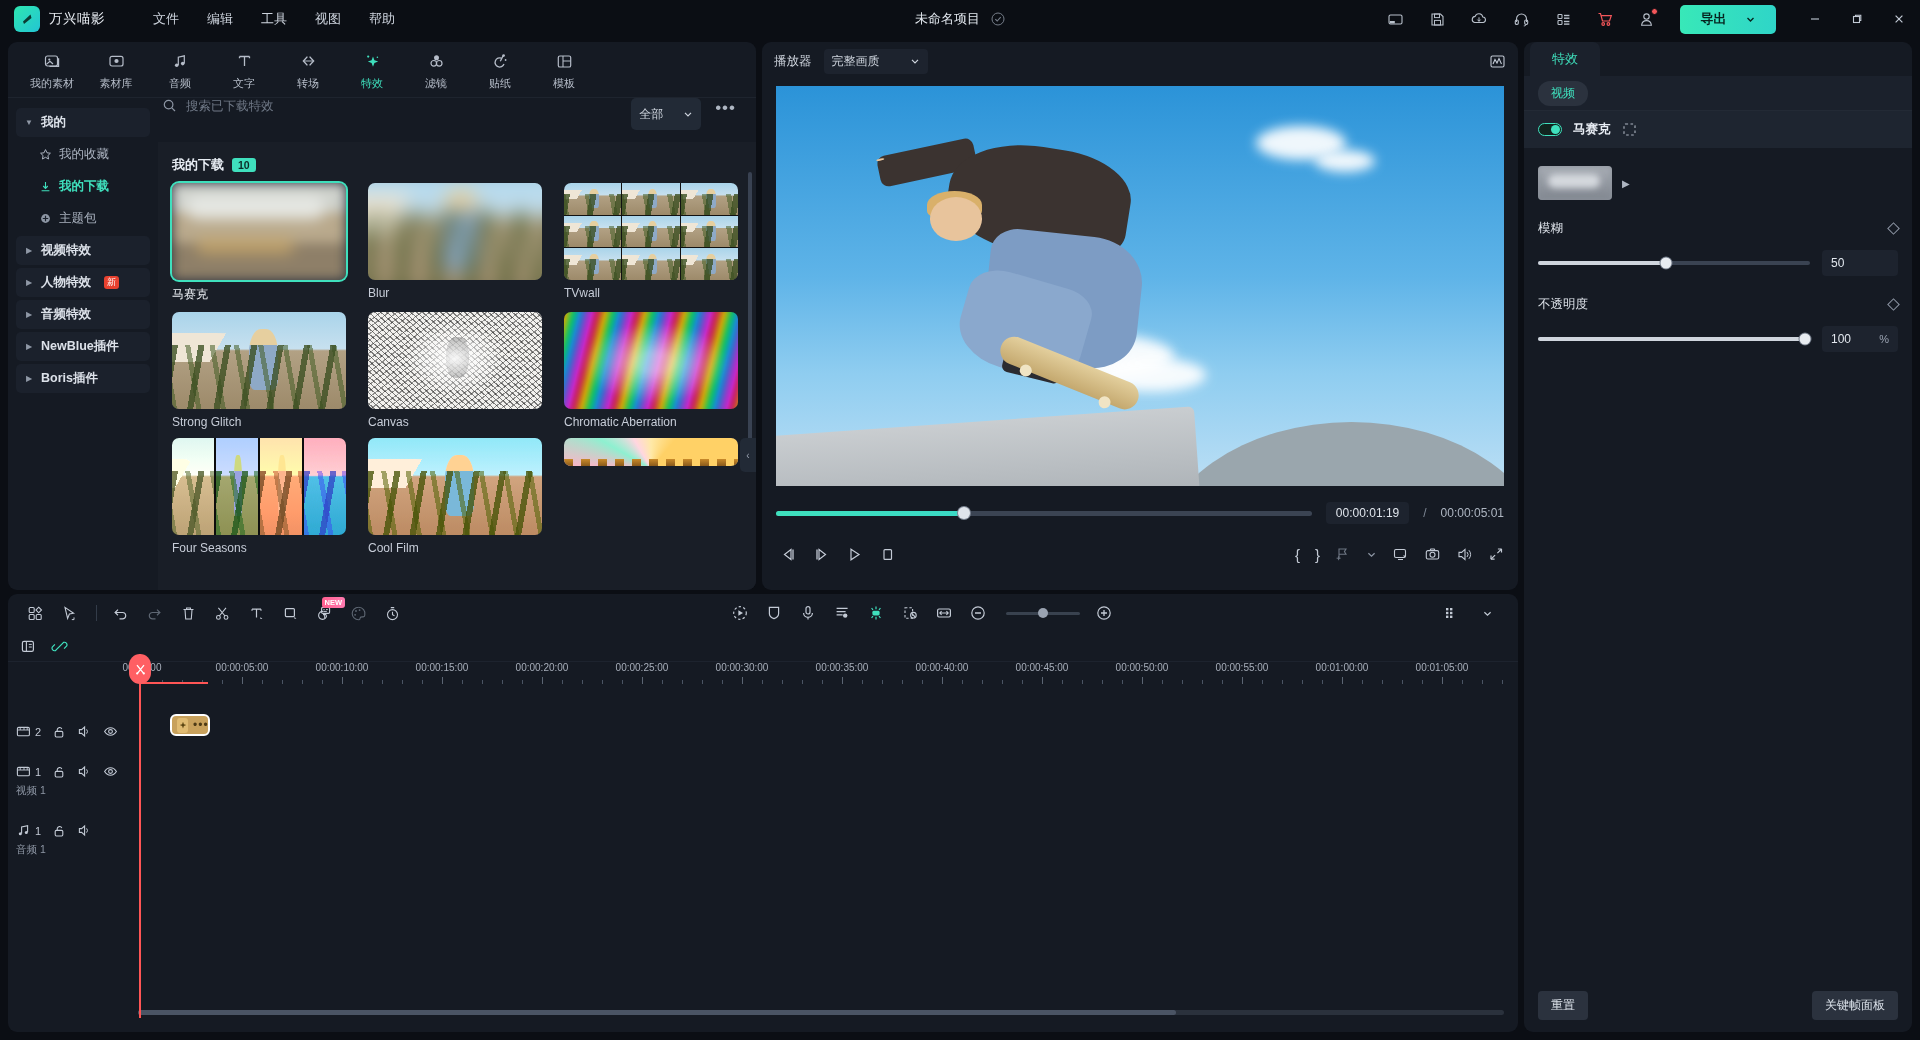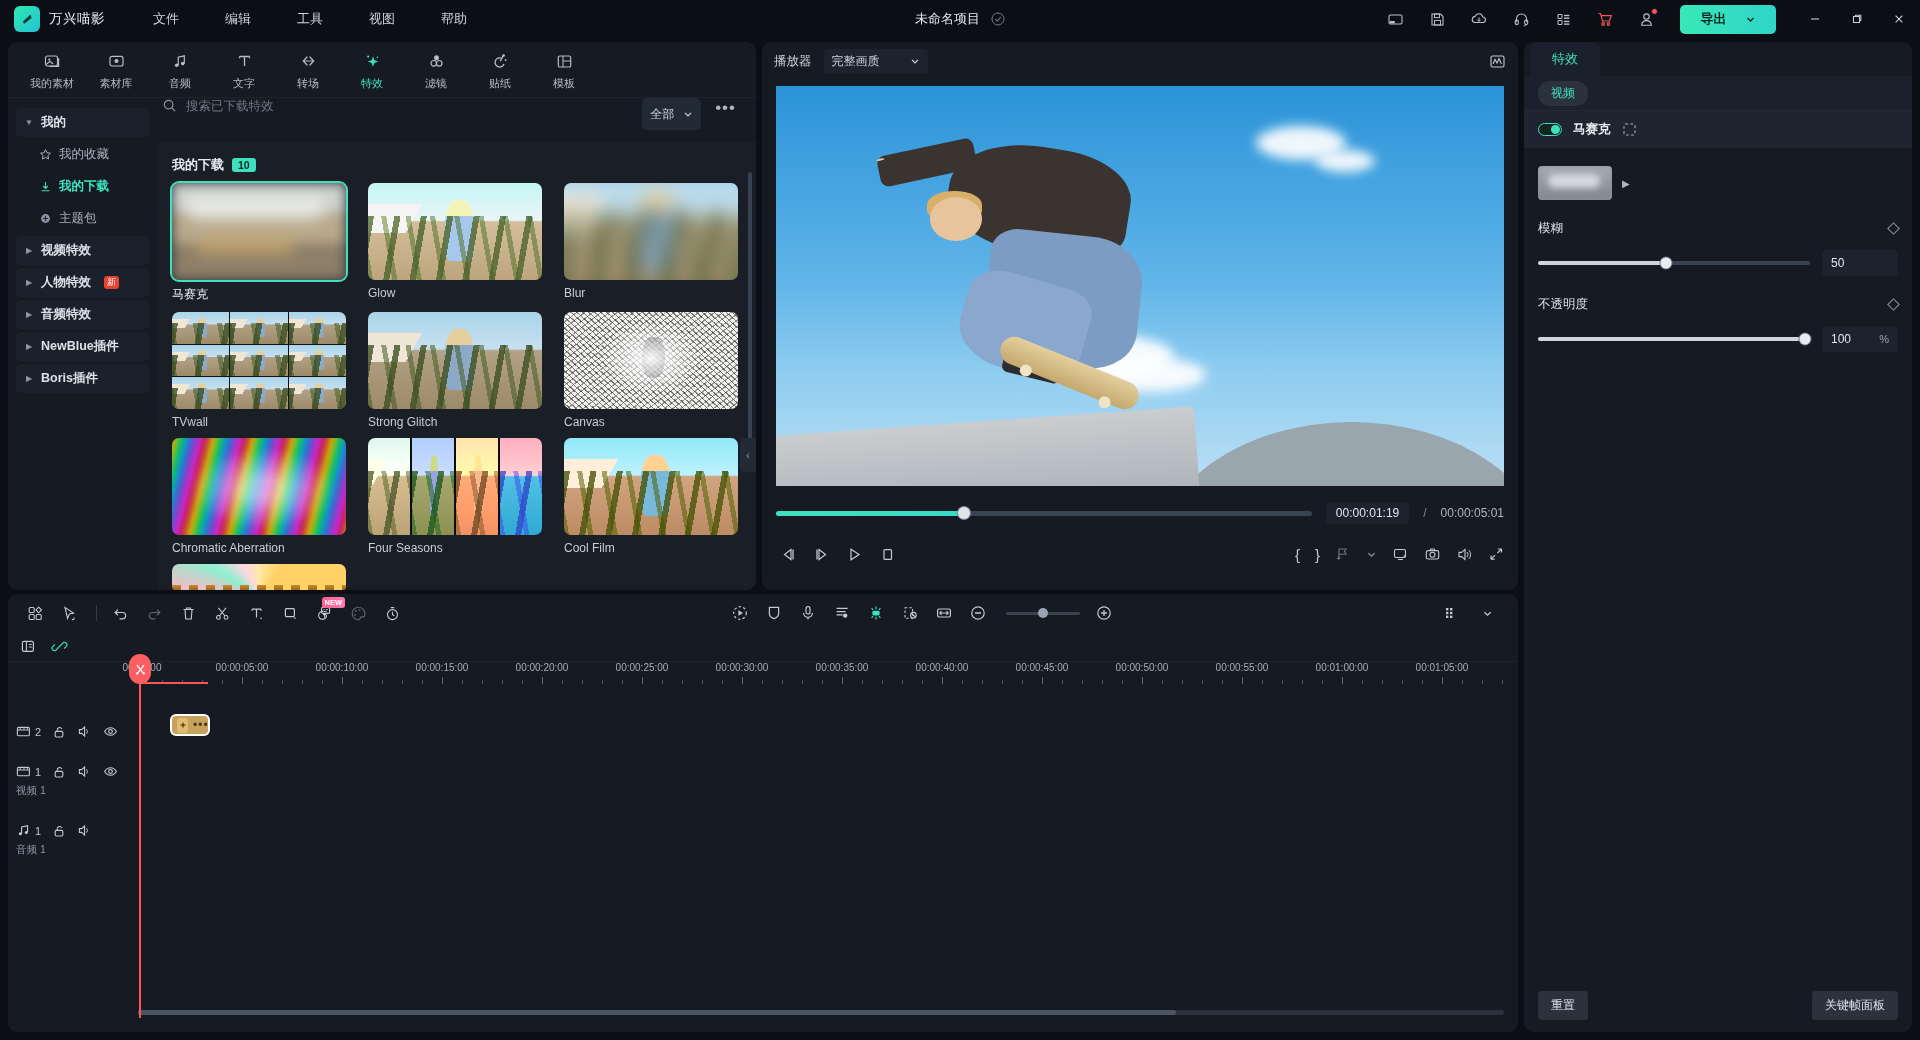--- a/index.html
+++ b/index.html
@@ -18,21 +18,21 @@
     position: absolute; left: 0; top: 0; width: 1920px; height: 38px;
     background: #0b0e14; display: flex; align-items: center;
   }
   .logo-box {
     width: 26px; height: 26px; border-radius: 6px; margin-left: 14px;
     background: linear-gradient(135deg,#2ee6b0,#23c5d4);
     display: flex; align-items: center; justify-content: center;
   }
   .logo-box svg { display:block; }
   .brand { margin-left: 9px; font-size: 13.5px; color: #e8ecf2; letter-spacing: .5px;}
-  .menus { display: flex; margin-left: 34px; gap: 18px; }
+  .menus { display: flex; margin-left: 34px; gap: 0px; }
   .menu-item {
     font-size: 13px; color: #cdd3dd; padding: 5px 14px; border-radius: 4px; cursor: default;
   }
   .title-center {
     position: absolute; left: 0; right: 0; top: 0; height: 38px;
     display: flex; align-items: center; justify-content: center; gap: 11px;
     pointer-events: none;
   }
   .proj-name { font-size: 13px; color: #e3e8ef; pointer-events: auto; }
   .check-ic { pointer-events: auto; opacity: .75; }
@@ -101,21 +101,21 @@
     height: 44px; display: flex; align-items: flex-start; padding: 0 14px 0 4px; gap: 8px;
   }
   .search-wrap { display: flex; align-items: center; gap: 9px; flex: 1; }
   .search-input {
     background: transparent; border: none; outline: none; color: #cdd3dd;
     font-size: 12.5px; font-family: inherit; width: 300px;
   }
   .search-input::placeholder { color: #6f7886; }
   .filter-sel {
     height: 28px; background: #222a36; border-radius: 5px; display: flex; align-items: center;
-    gap: 9px; padding: 16px 8px; font-size: 12px; color: #cfd5de; cursor: pointer;
+    gap: 20px; padding: 16px 8px; font-size: 12px; color: #cfd5de; cursor: pointer;
   }
   .more-dots { padding: 0 6px; color: #aeb6c2; font-size: 17px; letter-spacing:1px; cursor:pointer;}
 
   .grid-area { flex: 1; position: relative; background: #191e27; overflow: hidden; }
   .grid-head { display: flex; align-items: center; gap: 8px; padding: 14px 0 9px 14px; }
   .grid-title { font-size: 13px; font-weight: bold; color: #e7ecf3; }
   .count-badge {
     background: #3fe0bd; color: #0b2c27; font-size: 10.5px; font-weight: bold;
     border-radius: 3px; padding: 1px 6px;
   }
@@ -732,29 +732,20 @@
             <div class="cell selected">
               <div class="thumb">
                 <div class="mosaic-art">
                     <div class="band"></div>
                     <div class="band2"></div>
                   </div>
               </div>
               <div class="cname">马赛克</div>
             </div>
 
-            <div class="cell">
-              <div class="thumb">
-                <div class="art vine glowy">
-                    <div class="girl"></div>
-                    <div class="arm"></div>
-                  </div>
-              </div>
-              <div class="cname">Glow</div>
-            </div>
 
             <div class="cell">
               <div class="thumb">
                 <div class="art vine blur-strong">
                     <div class="girl"></div>
                     <div class="arm"></div>
                   </div>
               </div>
               <div class="cname">Blur</div>
             </div>

